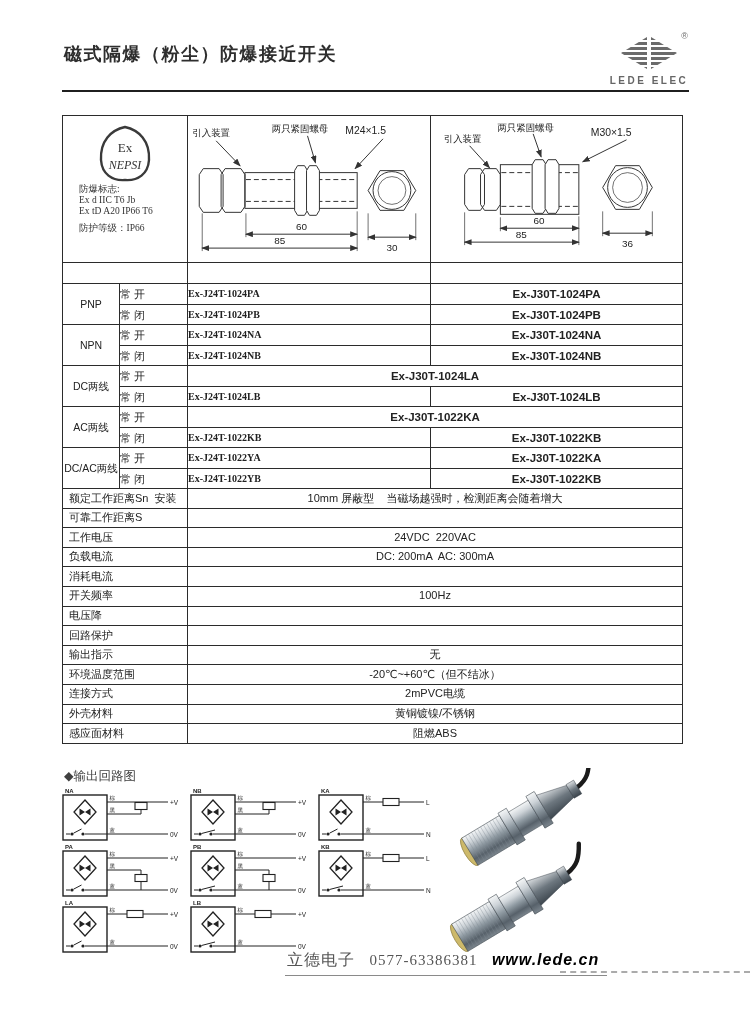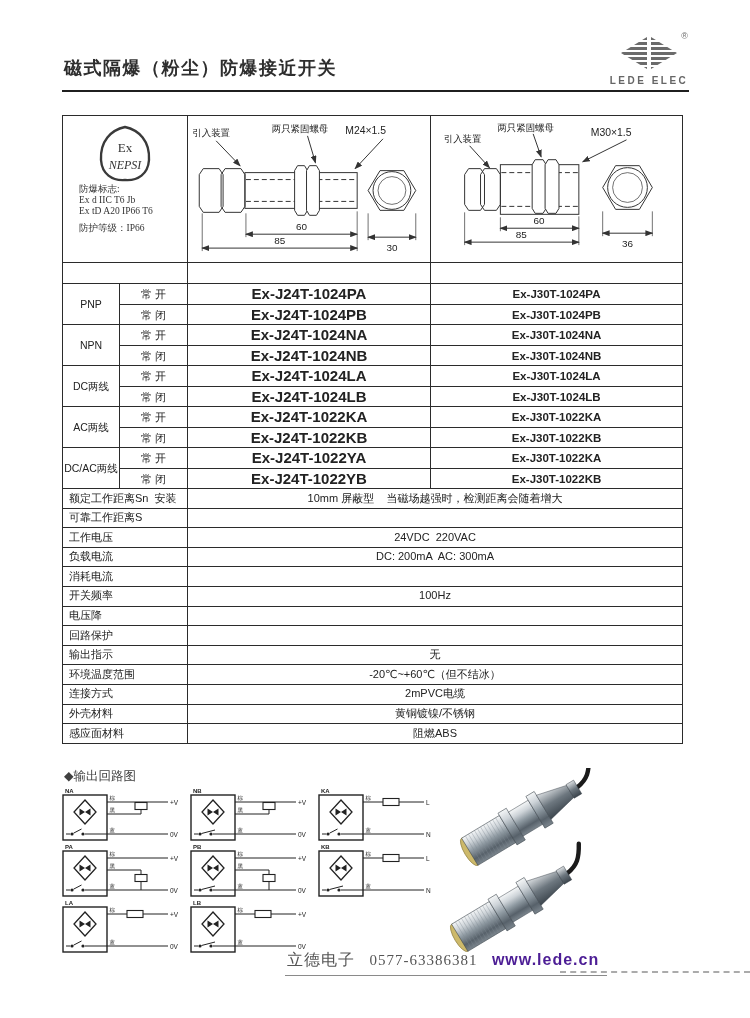--- a/index.html
+++ b/index.html
@@ -7,21 +7,21 @@
     --tx:#222;
   }
   html,body{margin:0;padding:0;background:#e8e8e8;}
   .page{
     position:relative;width:750px;height:1018px;background:#ffffff;
     margin:0 auto;overflow:hidden;
     font-family:"Liberation Sans","DejaVu Sans",sans-serif;color:var(--tx);
   }
   
   .title{
-    position:absolute;left:64px;top:56px;
+    position:absolute;left:64px;top:42px;
     font-family:"Liberation Serif","DejaVu Serif",serif;
     font-size:18px;font-weight:600;letter-spacing:1.5px;color:#2e2e2e;
   }
   .rule{position:absolute;left:62px;top:90px;width:627px;height:2px;background:#1f1f1f;}
   .brand{position:absolute;left:604px;top:36px;width:90px;text-align:center;}
   .brand-mark{position:relative;height:36px;width:66px;margin:0 auto;}
   .bm-left,.bm-right{
     position:absolute;top:1px;width:26px;height:32px;
     background:repeating-linear-gradient(#6b6b6b 0 3px,transparent 3px 5px);
   }
@@ -40,22 +40,22 @@
   .spacer{display:flex;height:21px;border-top:1px solid var(--bd);}
   .spacer .sp1{width:125px;border-right:1px solid var(--bd);}
   .spacer .sp2{width:243px;border-right:1px solid var(--bd);}
   .spacer .sp3{flex:1;}
   .mgroup{display:flex;border-top:1px solid var(--bd);}
   .tcell{width:57px;border-right:1px solid var(--bd);display:flex;align-items:center;justify-content:center;
          font-size:10.5px;text-align:center;line-height:12px;}
   .grows{flex:1;}
   .mrow{display:flex;height:20px;line-height:20px;}
   .mrow.mt{border-top:1px solid var(--bd);}
-  .scell{width:68px;border-right:1px solid var(--bd);text-align:center;font-size:11px;}
-  .mcell{width:243px;border-right:1px solid var(--bd);text-align:center;font-weight:bold;font-size:15px;}
+  .scell{width:68px;border-right:1px solid var(--bd);text-align:left;font-size:11px;}
+  .mcell{width:243px;border-right:1px solid var(--bd);text-align:left;font-weight:bold;font-size:10px;font-family:Liberation Serif, serif;}
   .ncell{flex:1;text-align:center;font-weight:bold;font-size:11.5px;}
   .srow{display:flex;height:19.6px;line-height:19.6px;border-top:1px solid var(--bd);align-items:center;}
   .slabel{width:125px;border-right:1px solid var(--bd);padding-left:6px;font-size:11px;white-space:pre;overflow:hidden;}
   .sval{flex:1;text-align:center;font-size:11px;white-space:pre;overflow:hidden;}
   
   .nepsi{display:block;margin:8px auto 0;}
   .cert-text{padding-left:16px;font-family:"Liberation Serif","DejaVu Serif",serif;
              font-size:9.5px;line-height:11px;color:#333;}
   .cert-text .cl{white-space:nowrap;}
   .cert-prot{margin-top:6px;}
@@ -64,21 +64,21 @@
   .cgrid{position:absolute;left:62px;top:787px;width:385px;
          display:grid;grid-template-columns:repeat(3,128px);grid-auto-rows:55px;row-gap:1px;}
   .citem svg{display:block;}
   
   .photos{position:absolute;left:448px;top:768px;width:205px;height:186px;overflow:hidden;}
   
   .footer{position:absolute;left:285px;top:950px;white-space:nowrap;
           border-bottom:1px solid #8a8a8a;padding:0 8px 4px 2px;color:#555;}
   .f-company{font-family:"Liberation Serif","DejaVu Serif",serif;font-size:16px;letter-spacing:1px;}
   .f-phone{font-family:"Liberation Serif","DejaVu Serif",serif;font-size:15px;margin-left:10px;letter-spacing:1px;text-align:right;}
-  .f-site{font-size:16px;font-weight:bold;margin-left:10px;letter-spacing:1px;color:#4c1d95;}
+  .f-site{font-size:16px;font-weight:bold;font-style:italic;margin-left:10px;letter-spacing:1px;color:#000000;}
   .fdash{position:absolute;left:560px;top:971px;width:190px;border-top:2px dashed #ababab;}
 </style>
 </head>
 <body>
 
 <div class="page">
 
   <div class="title">磁式隔爆（粉尘）防爆接近开关</div>
   <div class="brand">
     <div class="brand-mark">
@@ -231,36 +231,34 @@
               <div class="mcell">Ex-J24T-1024NB</div>
               <div class="ncell">Ex-J30T-1024NB</div>
             </div>
           </div>
         </div>
         <div class="mgroup">
           <div class="tcell">DC两线</div>
           <div class="grows">
             <div class="mrow">
               <div class="scell">常 开</div>
-              <div class="mcell">Ex-J24T-1024LA</div>
               <div class="ncell">Ex-J30T-1024LA</div>
             </div>
             <div class="mrow mt">
               <div class="scell">常 闭</div>
               <div class="mcell">Ex-J24T-1024LB</div>
               <div class="ncell">Ex-J30T-1024LB</div>
             </div>
           </div>
         </div>
         <div class="mgroup">
           <div class="tcell">AC两线</div>
           <div class="grows">
             <div class="mrow">
               <div class="scell">常 开</div>
-              <div class="mcell">Ex-J24T-1022KA</div>
               <div class="ncell">Ex-J30T-1022KA</div>
             </div>
             <div class="mrow mt">
               <div class="scell">常 闭</div>
               <div class="mcell">Ex-J24T-1022KB</div>
               <div class="ncell">Ex-J30T-1022KB</div>
             </div>
           </div>
         </div>
         <div class="mgroup">

